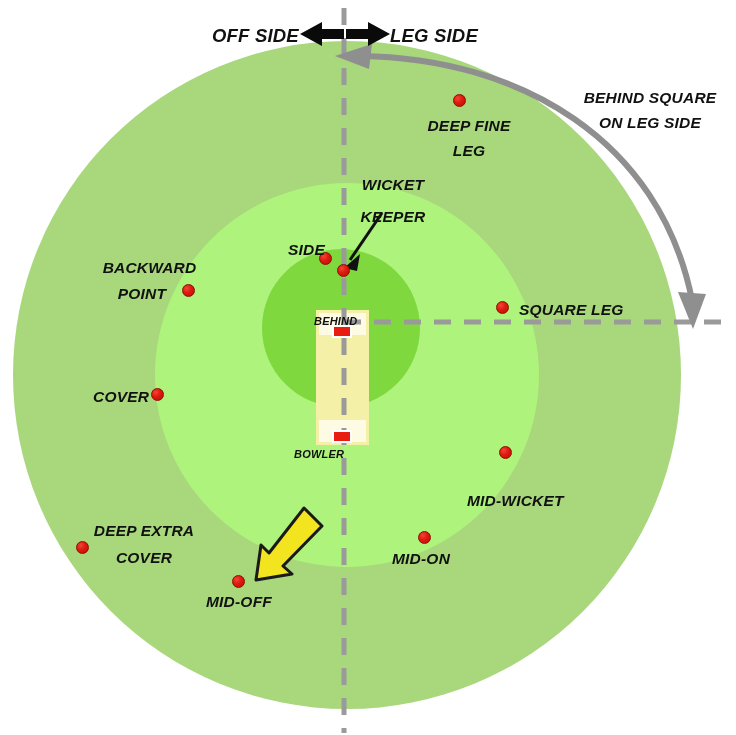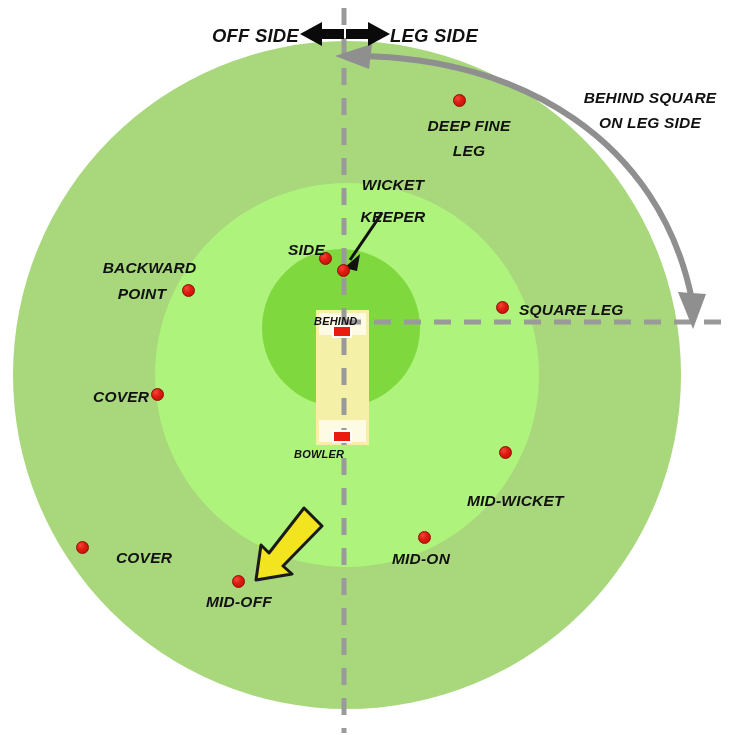--- a/index.html
+++ b/index.html
@@ -138,17 +138,18 @@
   <div class="lbl lbl-mid lbl-center" style="left:82px; top:284px; width:120px;">POINT</div>
 
   <div class="lbl lbl-mid" style="left:519px; top:300px;">SQUARE LEG</div>
 
   <div class="lbl lbl-mid" style="left:93px; top:387px;">COVER</div>
 
   <div class="lbl lbl-mid" style="left:467px; top:463px;margin-top:28px;">MID-WICKET</div>
 
   <div class="lbl lbl-mid" style="left:392px; top:549px;">MID-ON</div>
 
+  <div class="lbl lbl-mid lbl-center" style="left:74px; top:521px; width:140px;">DEEP EXTRA</div>
   <div class="lbl lbl-mid lbl-center" style="left:74px; top:548px; width:140px;">COVER</div>
 
   <div class="lbl lbl-mid" style="left:206px; top:592px;">MID-OFF</div>
 
 </div>
 
 </body></html>

